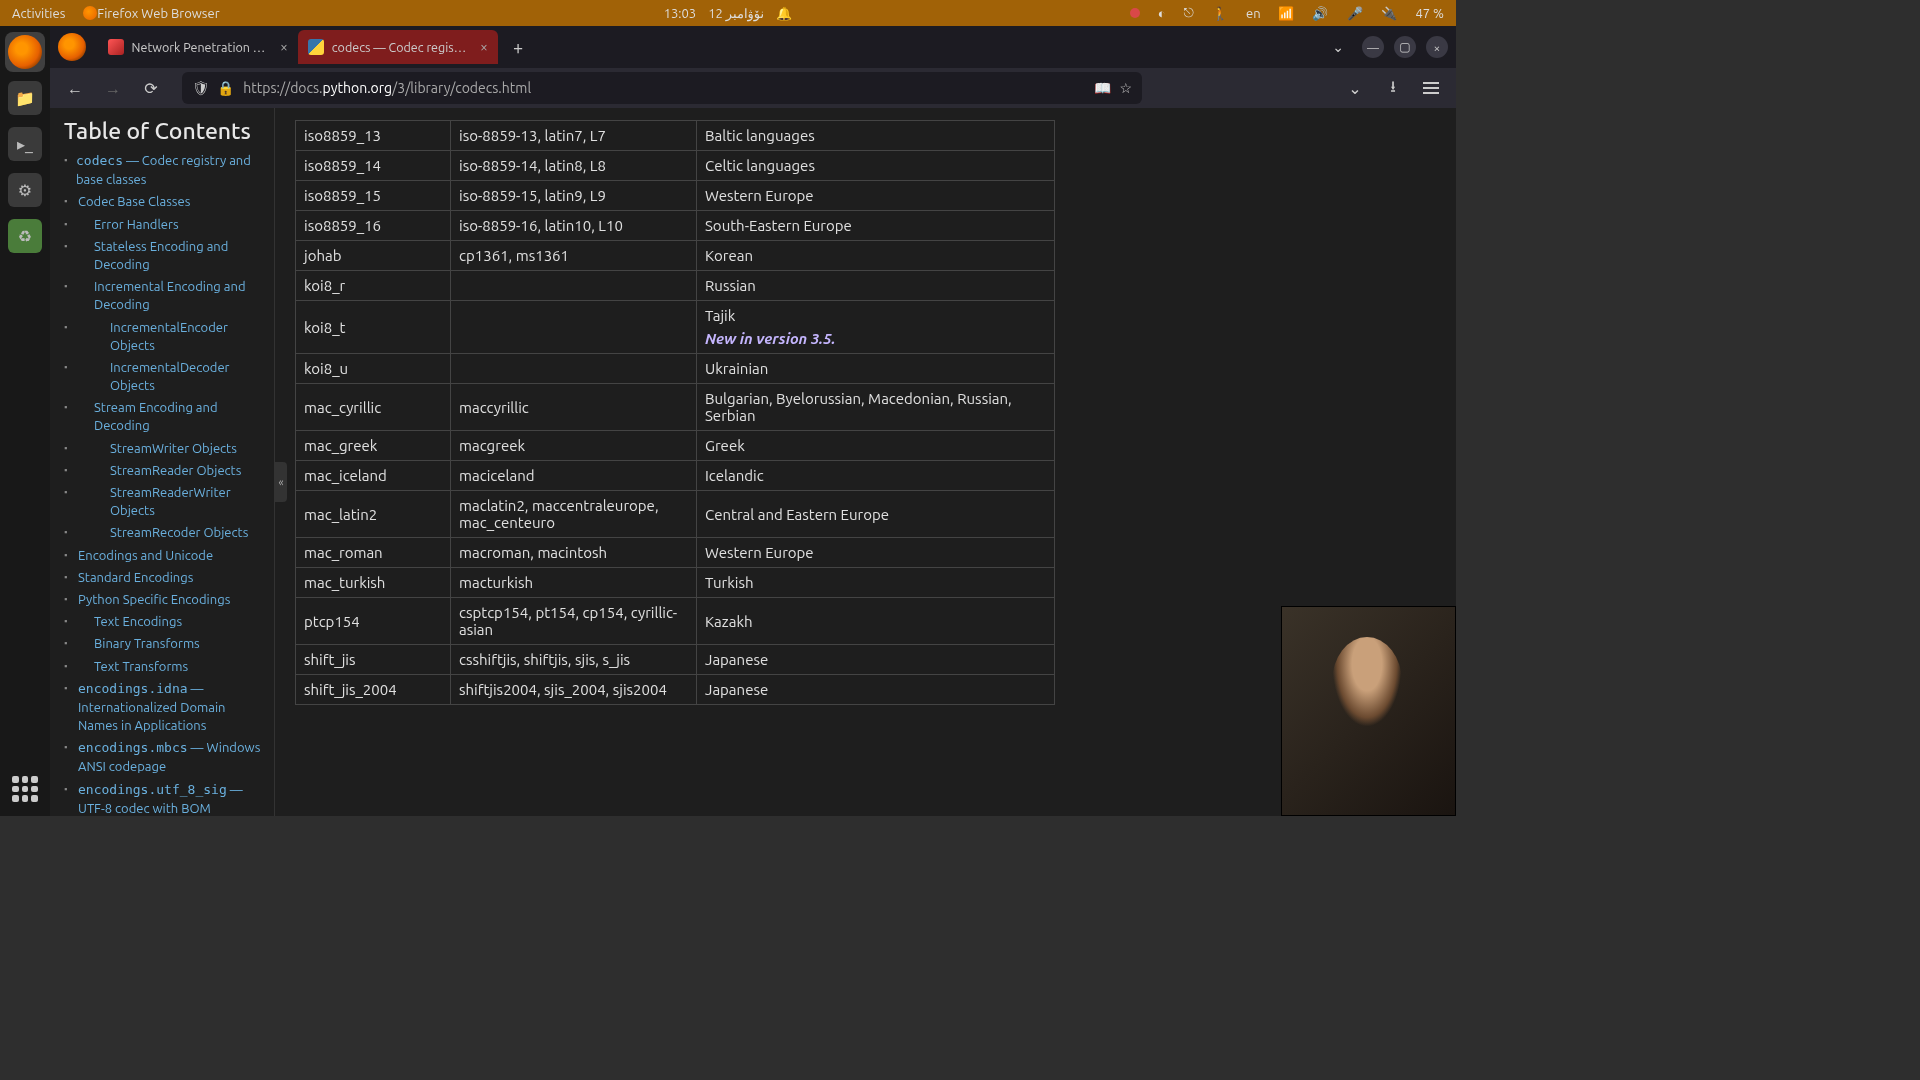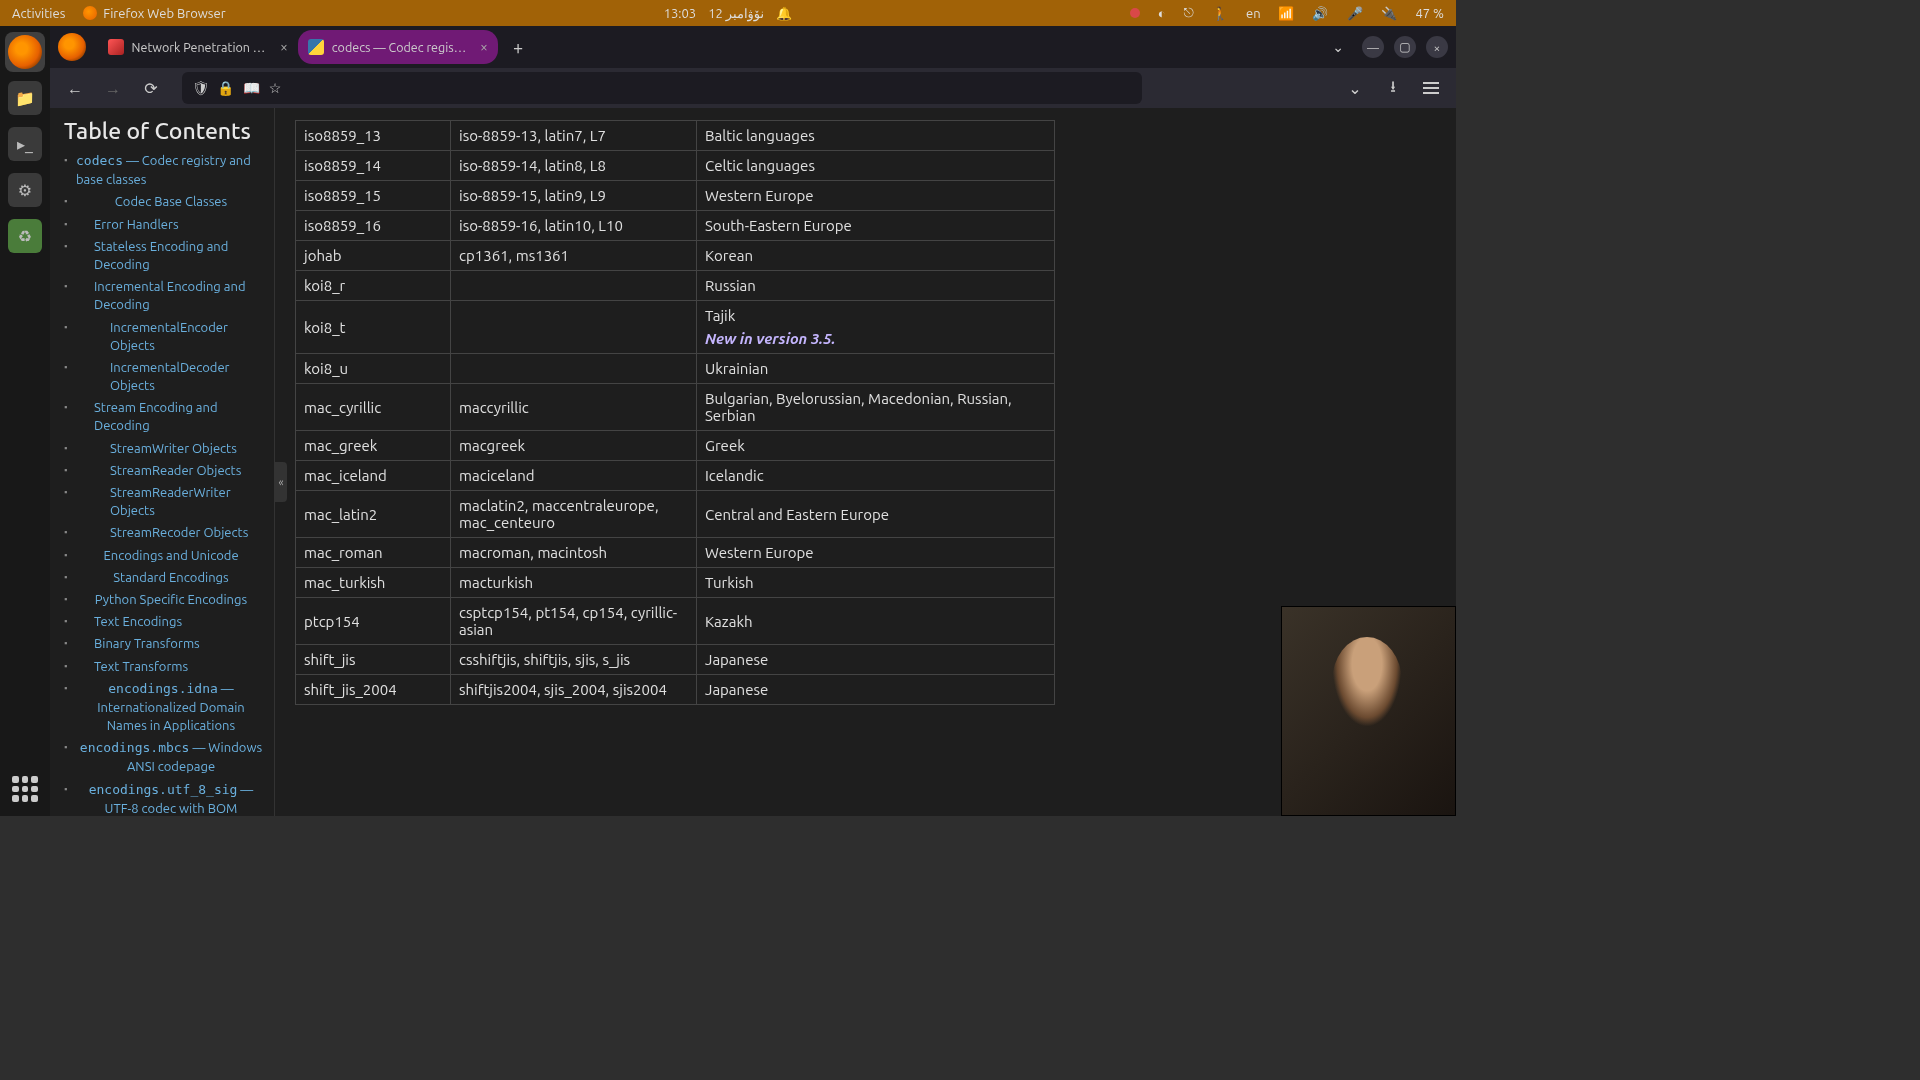--- a/index.html
+++ b/index.html
@@ -77,21 +77,21 @@
   height:34px;
   display:flex; align-items:center;
   padding:0 10px;
   gap:8px;
   color:#ccc;
   font-size:12.5px;
   border-radius:6px 6px 0 0;
   max-width:200px;
   position:relative;
 }
-.tab.active { background:#701a75;border-radius:14px; }
+.tab.active { background:#7f1d1d; }
 .tab .favicon { width:16px;height:16px;border-radius:3px;}
 .tab .fav-red { background:linear-gradient(135deg,#ff5555,#aa2222);}
 .tab .fav-py { background:linear-gradient(135deg,#3776ab 50%,#ffd43b 50%);}
 .tab .close { font-size:14px; color:#aaa; margin-left:4px;}
 .tab .label { white-space:nowrap; overflow:hidden; text-overflow:ellipsis; max-width:140px;}
 .newtab { width:28px;height:28px;display:flex;align-items:center;justify-content:center;color:#ccc;font-size:18px;margin-left:6px;border-radius:4px;}
 .titlebar .right-controls { display:flex; gap:10px; align-items:center; margin-left:auto;}
 .win-btn { width:22px;height:22px;border-radius:50%;display:flex;align-items:center;justify-content:center;color:#ccc;font-size:12px;background:#3a3944;}
 .chev { color:#ccc; font-size:14px; padding:0 8px;}
 
@@ -141,21 +141,21 @@
   color:#d0d0d0;
   font-size:13px;
   border-right:1px solid #333;
 }
 .sidebar h3 { font-size:23px; font-weight:500; color:#e8e8e8; margin-bottom:8px;}
 .sidebar ul { list-style:none; padding-left:0;}
 .sidebar > ul > li { position:relative; padding-left:12px; margin-bottom:4px; line-height:1.4;}
 .sidebar > ul > li::before { content:"▪"; position:absolute; left:0; color:#888; font-size:9px; top:3px;}
 .sidebar a { color:#6ab0de; text-decoration:none;}
 .sidebar .code { font-family:monospace; color:#6ab0de;}
-.sub1 { padding-left:14px !important;text-align:center;}
+.sub1 { padding-left:14px !important;}
 .sub2 { padding-left:30px !important;}
 .sub3 { padding-left:46px !important;}
 .collapse-handle {
   position:absolute;
   left:225px;
   top:50%;
   width:12px; height:40px;
   background:#333;
   color:#aaa;
   display:flex;align-items:center;justify-content:center;
@@ -202,21 +202,21 @@
   background: radial-gradient(ellipse at 50% 30%, #c9a07a 30%, #6b4a30 60%, transparent 70%);
   border-radius:50% 50% 40% 40%;
 }
 </style>
 </head>
 <body>
 
 <div class="top-bar">
   <div class="left">
     <span>Activities</span>
-    <span style="display:flex;align-items:center;gap:6px;">
+    <span style="display:flex;align-items:center;">
       <span class="ff-icon"></span>
       <span>Firefox Web Browser</span>
     </span>
   </div>
   <div class="center">
     <span>13:03</span>
     <span>نۆۋامبر 12</span>
     <span>🔔</span>
   </div>
   <div class="right">
@@ -287,20 +287,23 @@
     </div>
   </div>
 
   <div class="toolbar">
     <div class="tbtn">←</div>
     <div class="tbtn disabled">→</div>
     <div class="tbtn">⟳</div>
     <div class="addr">
       <span>🛡</span>
       <span>🔒</span>
+      <span class="url">
+        <span class="path">https://</span><span class="path">docs.</span><span class="domain">python.org</span><span class="path">/3/library/codecs.html</span>
+      </span>
       <span>📖</span>
       <span>☆</span>
     </div>
     <div class="spacer"></div>
     <div class="tbtn">⌄</div>
     <div class="tbtn">⭳</div>
     <div class="tbtn">
       <div class="menu-lines">
           <span></span>
           <span></span>

